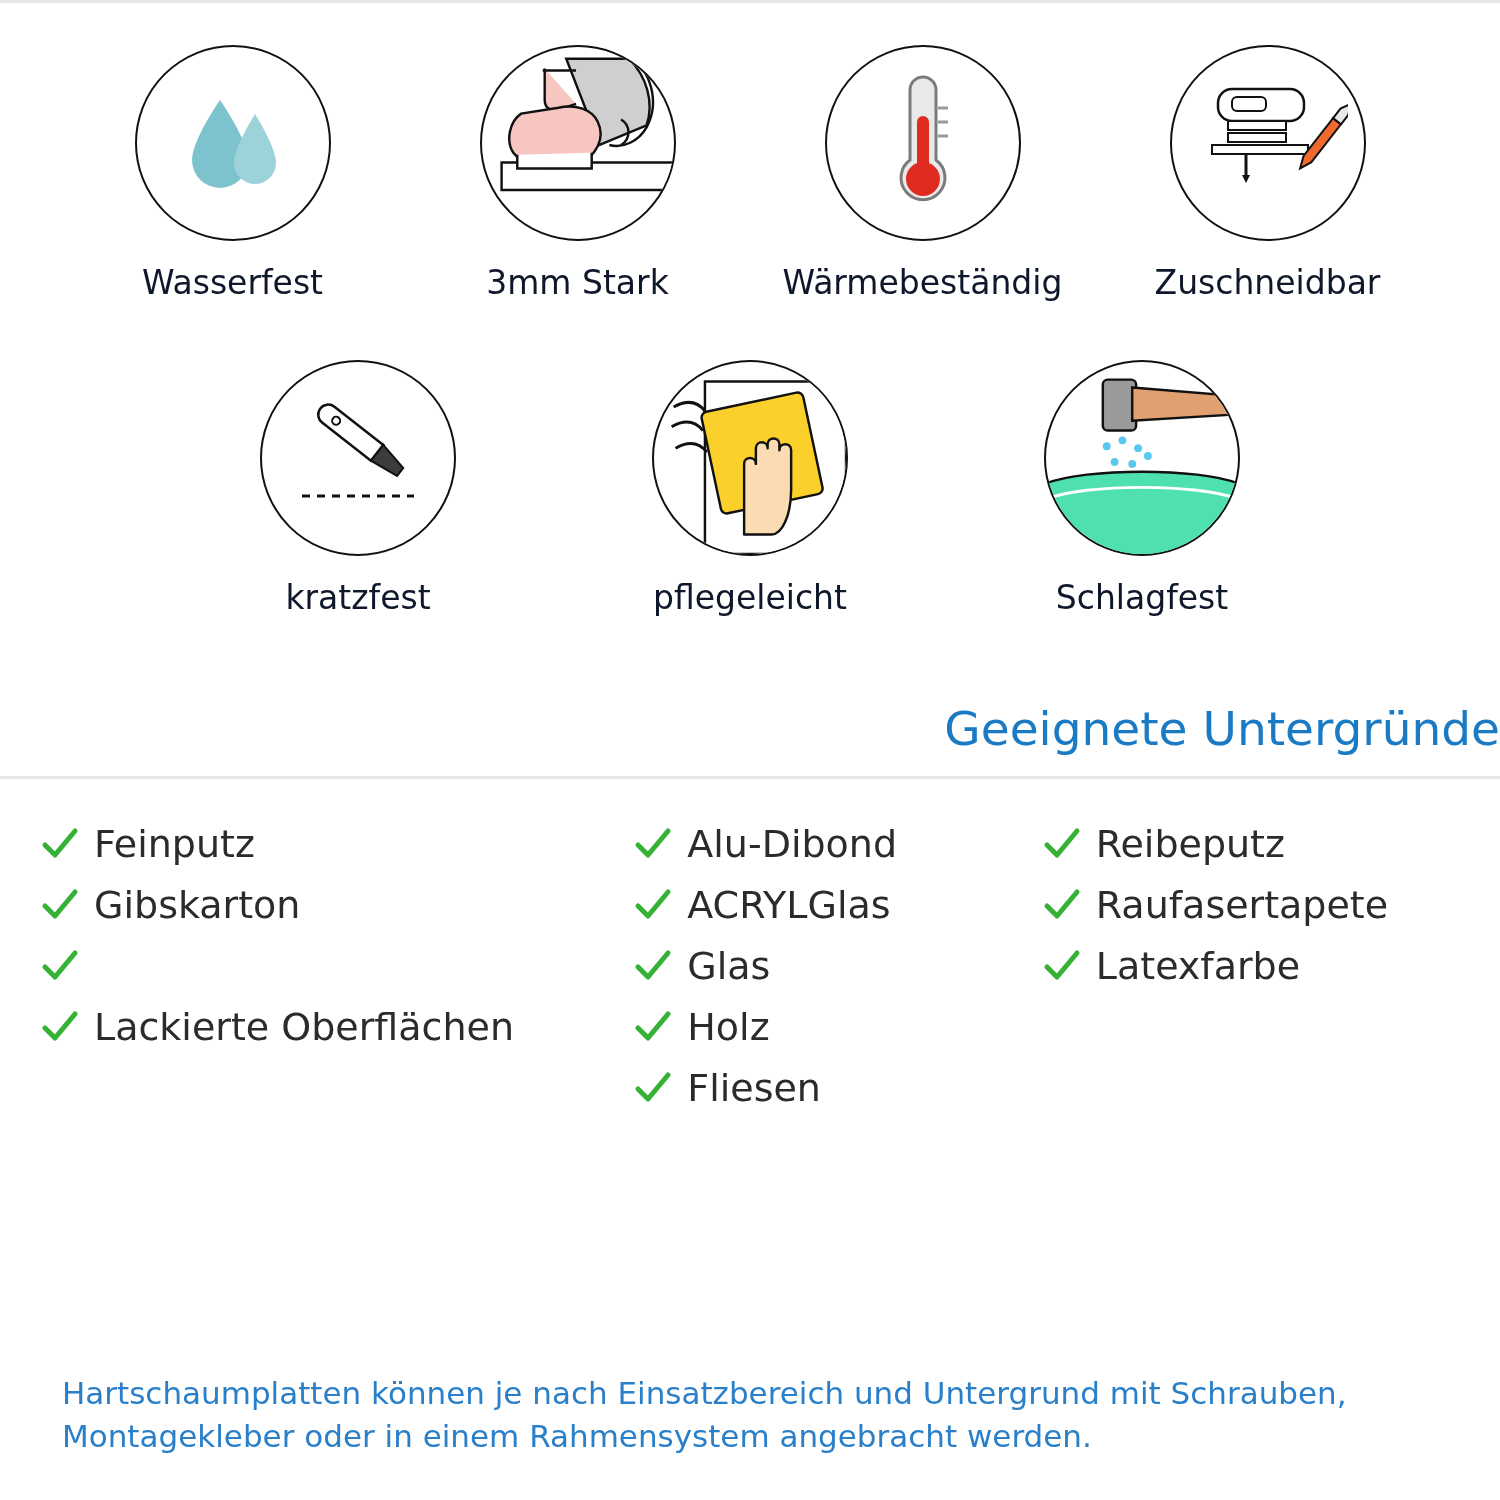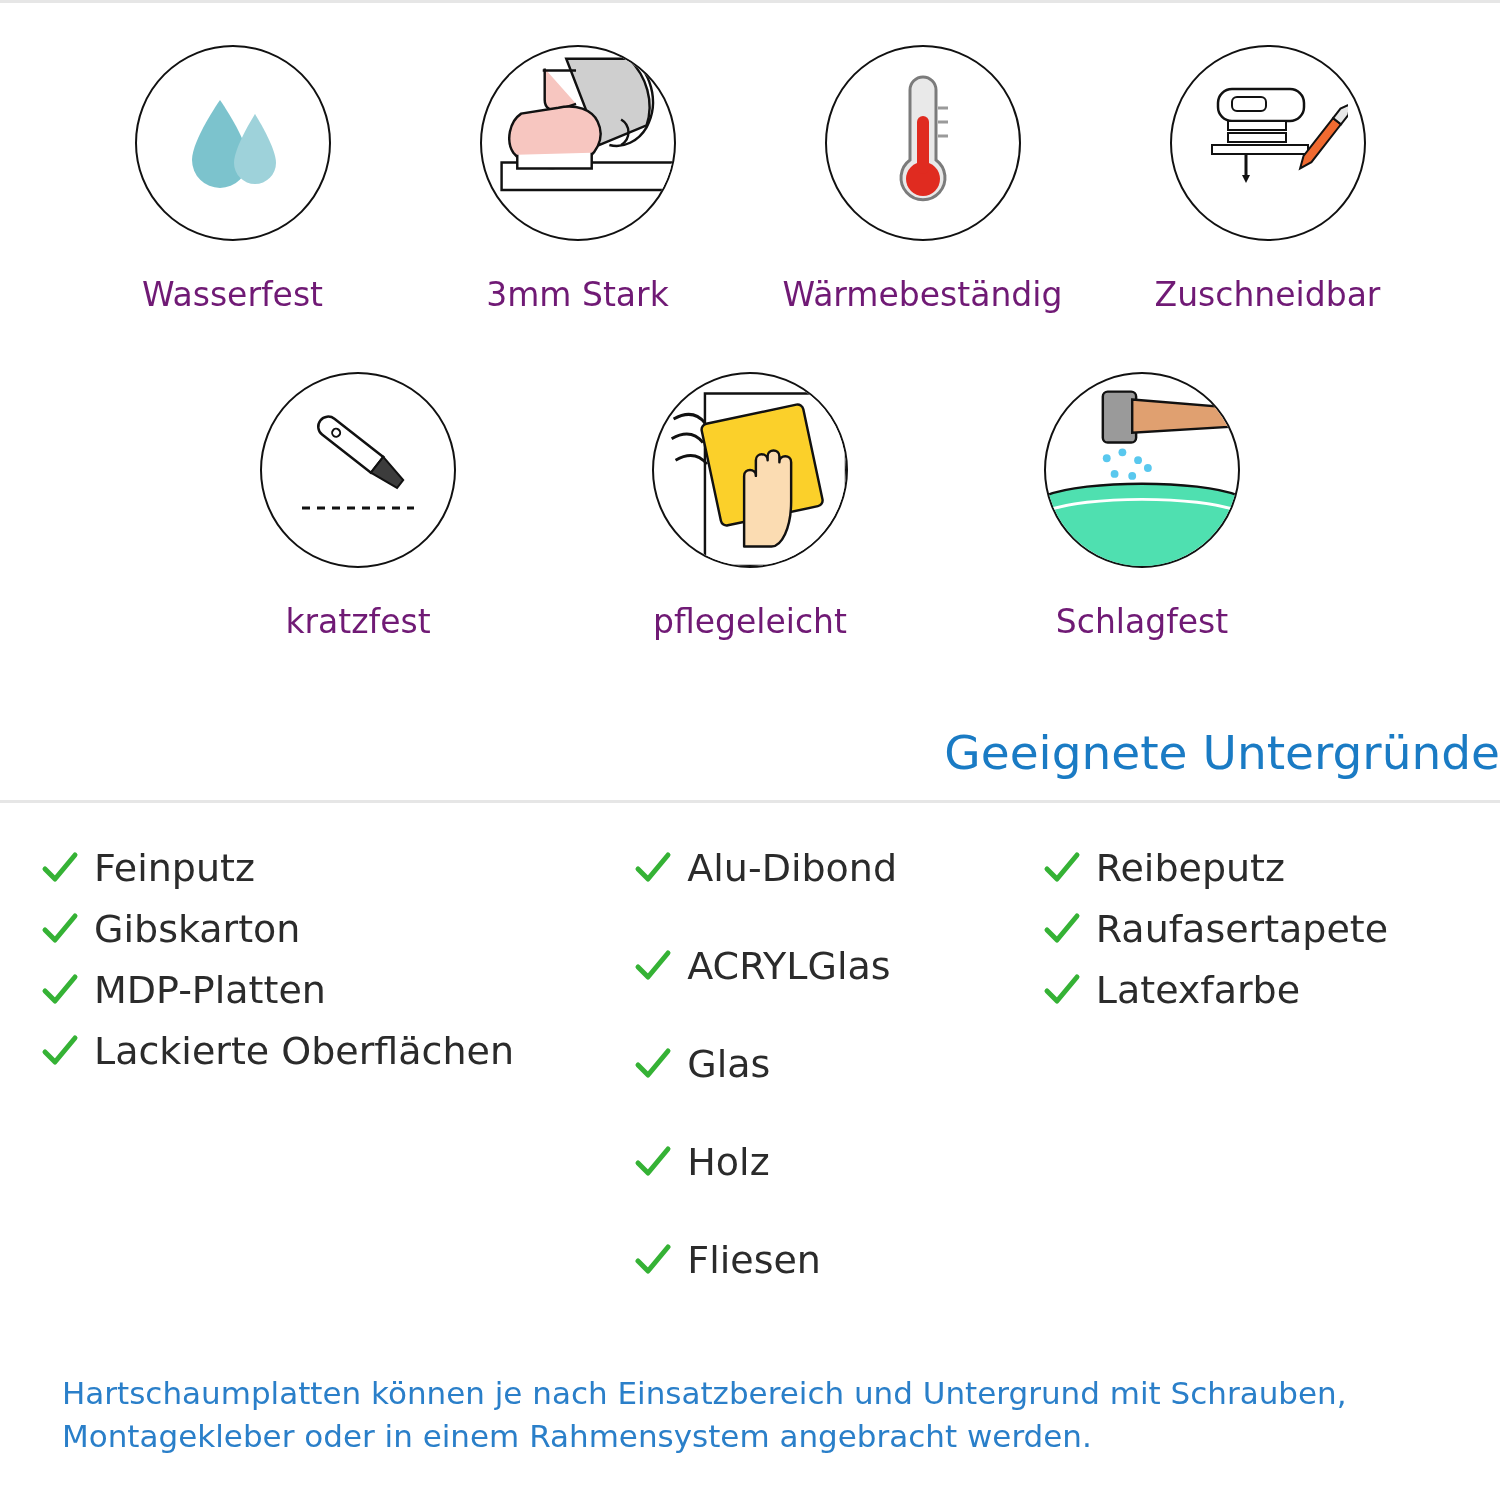--- a/index.html
+++ b/index.html
@@ -59,23 +59,23 @@
     border-radius: 50%;
     border: 2.5px solid #111111;
     background: #ffffff;
     display: flex;
     align-items: center;
     justify-content: center;
     overflow: hidden;
     box-sizing: border-box;
   }
   .feature-label {
-    margin-top: 34px;
+    margin-top: 22px;
     font-size: 33px;
-    color: #701a75;
+    color: #0f172a;
     text-align: center;
     white-space: nowrap;
   }
 
   
   .subtitle-wrap {
     margin-top: 84px;
   }
   .subtitle {
     text-align: right;
@@ -88,21 +88,21 @@
   .lists {
     display: flex;
     padding: 34px 40px 0 40px;
     box-sizing: border-box;
   }
   .list-col {
     display: flex;
     flex-direction: column;
   }
   .list-col.c1 { width: 610px; }
-  .list-col.c2 { width: 420px; gap: 37px; }
+  .list-col.c2 { width: 420px; }
   .list-col.c3 { width: 430px; }
   .list-item {
     display: flex;
     align-items: center;
     height: 61px;
   }
   .check {
     width: 40px;
     height: 40px;
     flex: 0 0 40px;
@@ -270,21 +270,20 @@
       <div class="list-item">
         <svg class="check" viewBox="0 0 40 40">
             <path d="M5 21 L15 31 L35 7" fill="none" stroke="#35b235" stroke-width="5" stroke-linecap="round" stroke-linejoin="round"></path>
           </svg>
         <span class="item-label">Gibskarton</span>
       </div>
       <div class="list-item">
         <svg class="check" viewBox="0 0 40 40">
             <path d="M5 21 L15 31 L35 7" fill="none" stroke="#35b235" stroke-width="5" stroke-linecap="round" stroke-linejoin="round"></path>
           </svg>
-        <span class="item-label">MDP-Platten</span>
       </div>
       <div class="list-item">
         <svg class="check" viewBox="0 0 40 40">
             <path d="M5 21 L15 31 L35 7" fill="none" stroke="#35b235" stroke-width="5" stroke-linecap="round" stroke-linejoin="round"></path>
           </svg>
         <span class="item-label">Lackierte Oberflächen</span>
       </div>
     </div>
 
     <div class="list-col c2">

